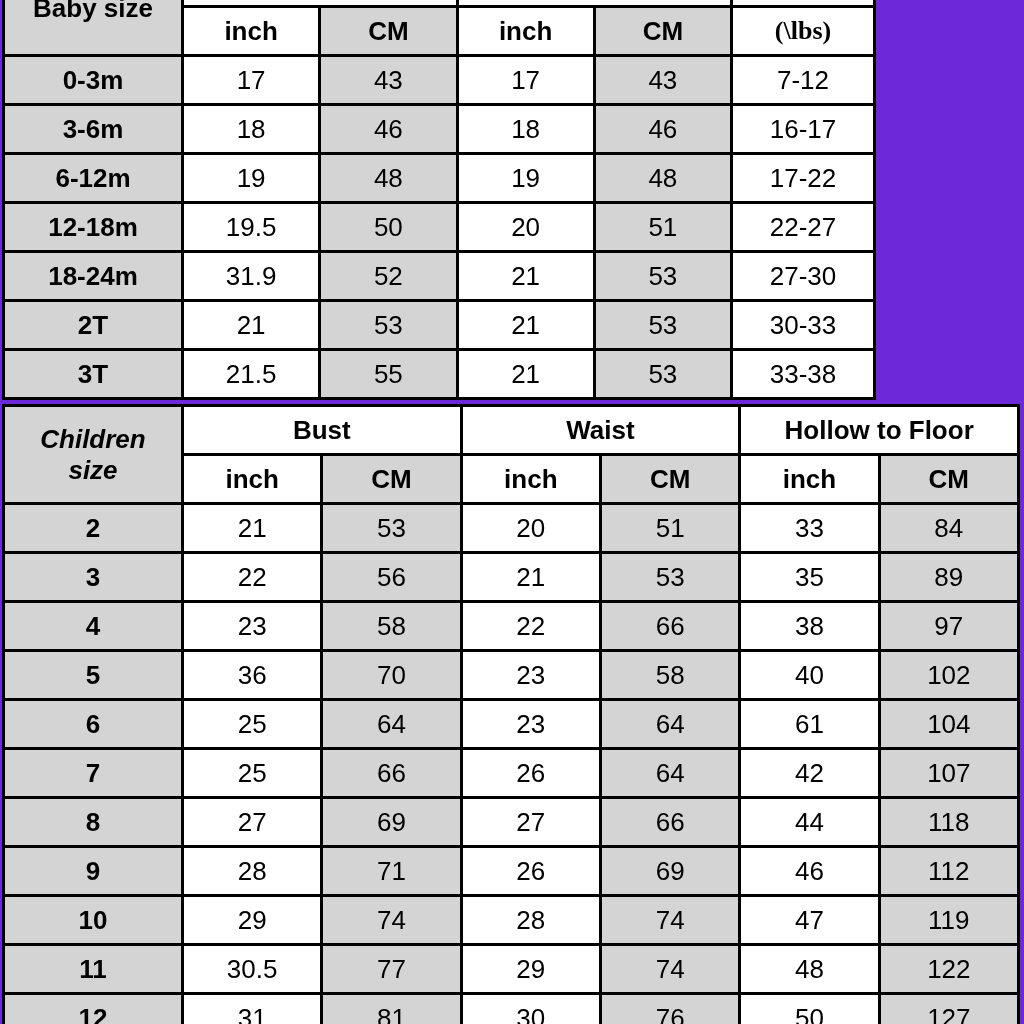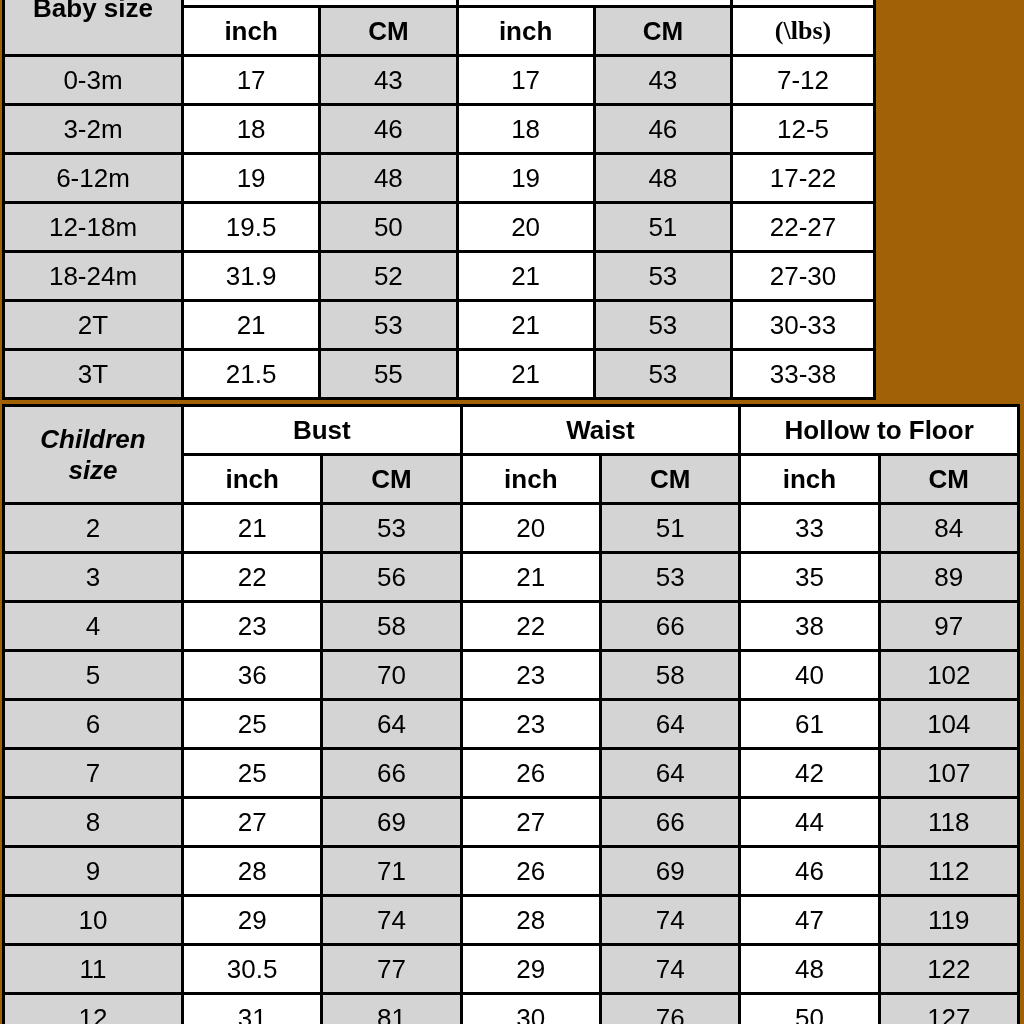--- a/index.html
+++ b/index.html
@@ -9,21 +9,21 @@
     width: 1024px;
     height: 1024px;
     overflow: hidden;
     font-family: "Liberation Sans", sans-serif;
   }
 
   .page {
     position: relative;
     width: 1024px;
     height: 1024px;
-    background: #a16207;
+    background: #6d28d9;
   }
 
   table.sizetable {
     border-collapse: collapse;
     table-layout: fixed;
     background: #ffffff;
   }
 
   table.sizetable td,
   table.sizetable th {
@@ -39,21 +39,21 @@
   .shade {
     background: #d4d4d4 !important;
   }
 
   .hdr {
     font-weight: bold;
     font-size: 27px;
   }
 
   .sizecol {
-    font-weight: normal;
+    font-weight: bold;
   }
 
   
   #baby-table {
     position: absolute;
     left: 2px;
     top: -40px;
     width: 874px;
   }
   #baby-table td, #baby-table th { height: 46px; }
@@ -99,26 +99,26 @@
 
       <tr>
         <td class="shade sizecol">0-3m</td>
         <td>17</td>
         <td class="shade">43</td>
         <td>17</td>
         <td class="shade">43</td>
         <td>7-12</td>
       </tr>
       <tr>
-        <td class="shade sizecol">3-2m</td>
+        <td class="shade sizecol">3-6m</td>
         <td>18</td>
         <td class="shade">46</td>
         <td>18</td>
         <td class="shade">46</td>
-        <td>12-5</td>
+        <td>16-17</td>
       </tr>
       <tr>
         <td class="shade sizecol">6-12m</td>
         <td>19</td>
         <td class="shade">48</td>
         <td>19</td>
         <td class="shade">48</td>
         <td>17-22</td>
       </tr>
       <tr>

